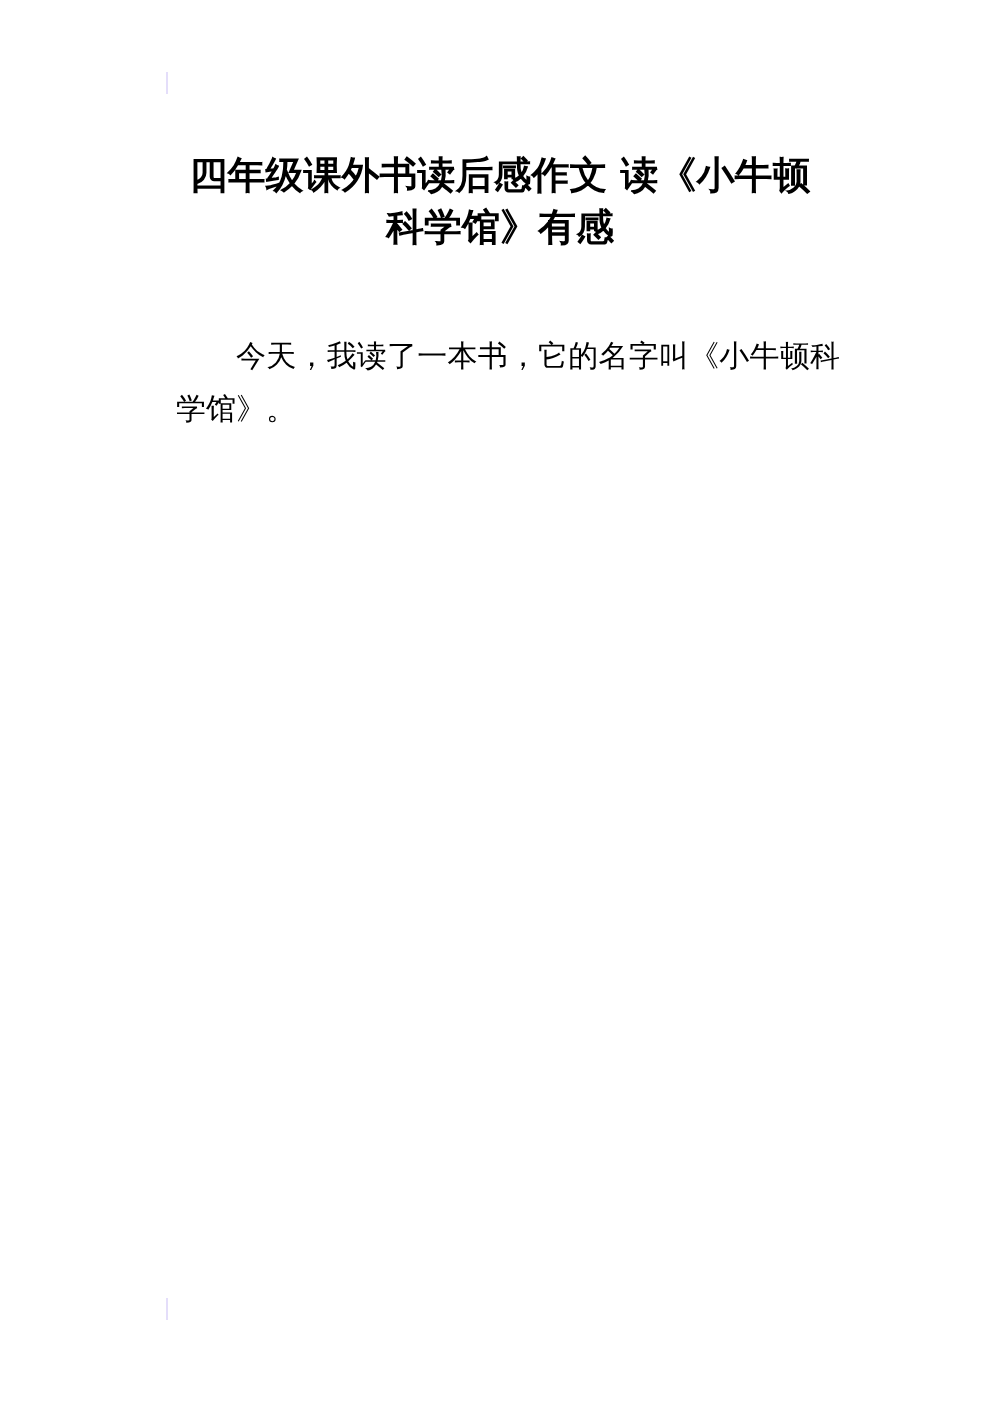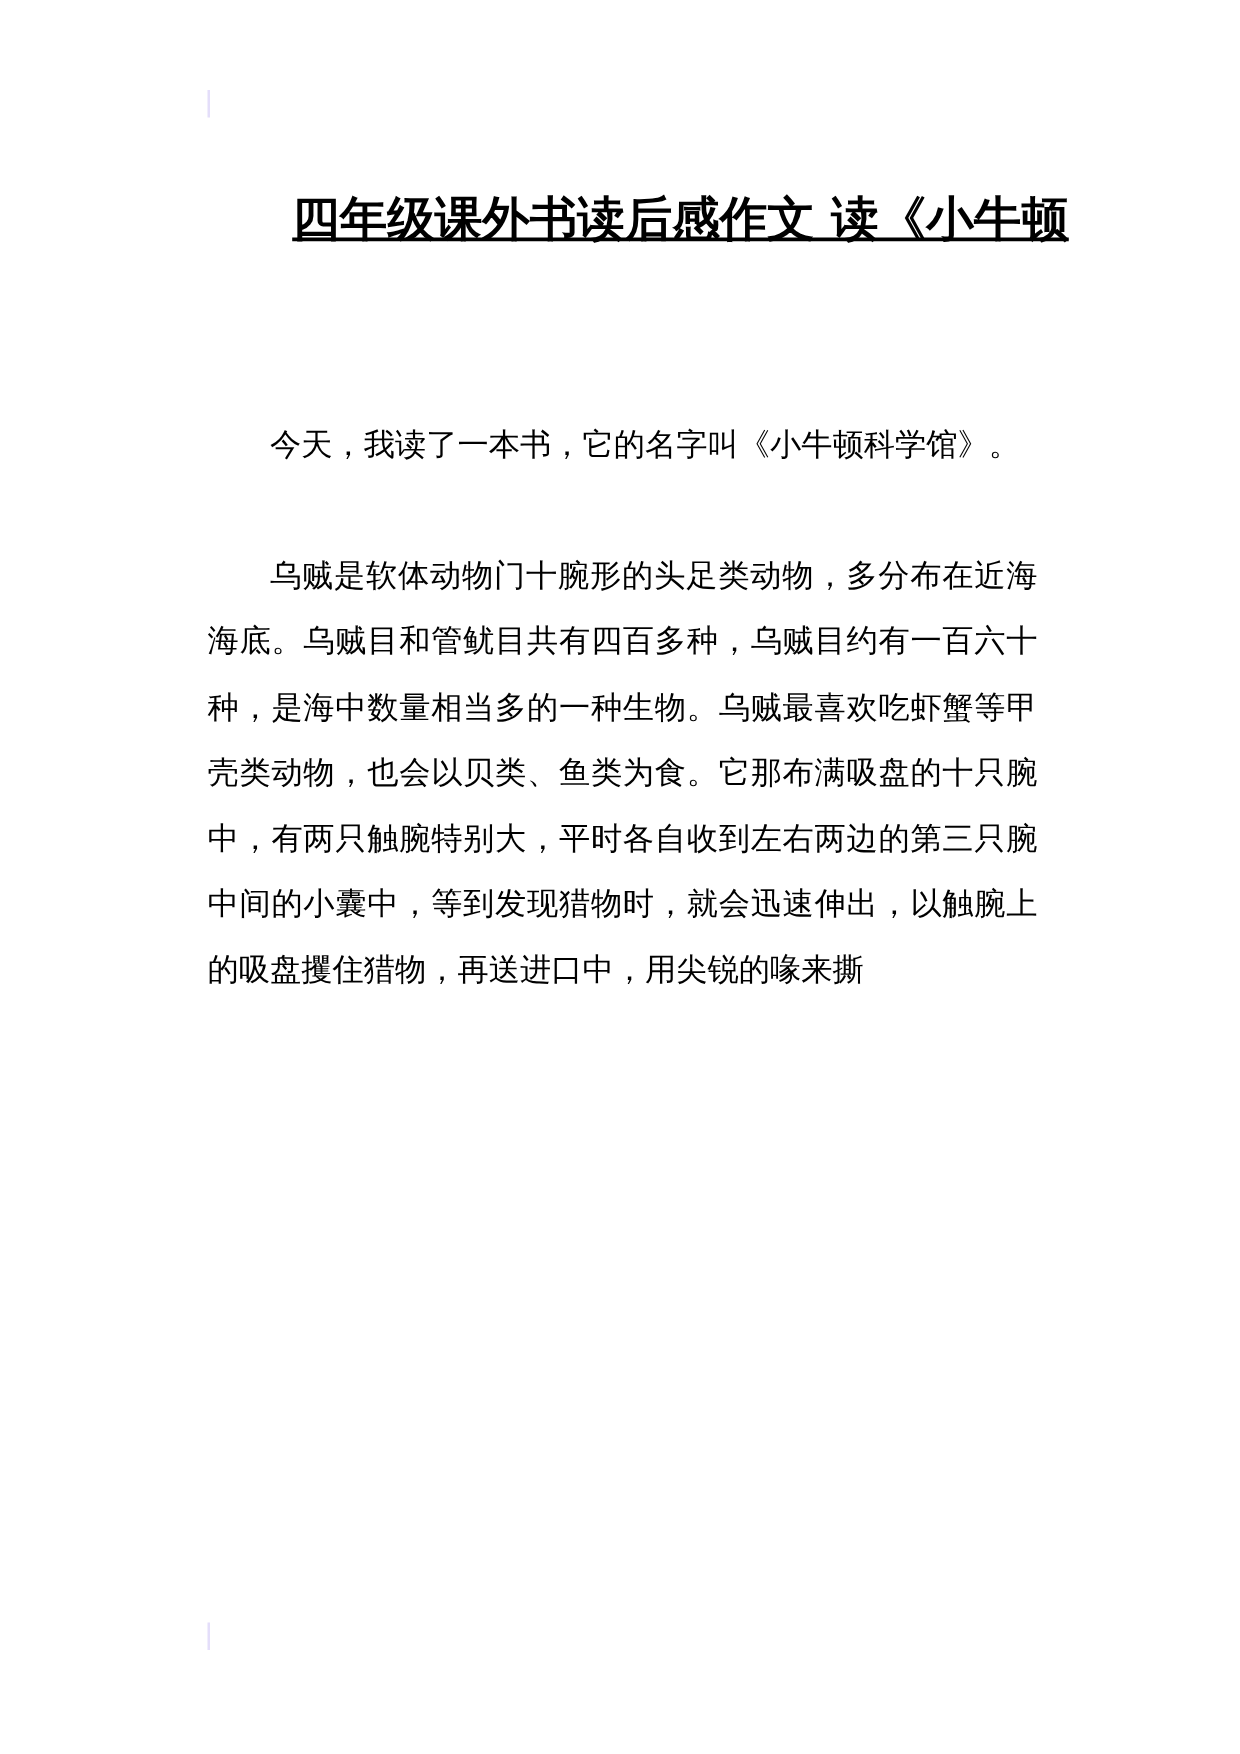--- a/index.html
+++ b/index.html
@@ -24,57 +24,56 @@
     .corner-mark {
       position: absolute;
       width: 2px;
       background: #e4defa;
     }
     .corner-mark.top { left: 166px; top: 72px; height: 22px; }
     .corner-mark.bottom { left: 166px; top: 1298px; height: 22px; }
 
     .title {
       position: absolute;
-      left: 175px;
+      left: 160px;
       width: 680px;
       top: 124px;
-      text-align: right;
+      text-align: center;
       font-family: "DejaVu Sans", "Liberation Sans", sans-serif;
       font-weight: bold;
       font-size: 38px;
       line-height: 52px;
       letter-spacing: 0px;
-      text-decoration: underline;
     }
     .title span { display: block; }
 
     .body-text {
       position: absolute;
-      left: 166px;
+      left: 176px;
       width: 664px;
       top: 330px;
-      font-size: 25px;
+      font-size: 30px;
       line-height: 52.5px;
     }
     .para {
       margin: 0 0 52px 0;
       text-indent: 2em;
       text-align: justify;
       word-break: break-all;
     }
   </style>
 </head>
 <body>
 
 <div class="page">
   <div class="corner-mark top"></div>
 
   <h1 class="title">
     <span>四年级课外书读后感作文  读《小牛顿</span>
+    <span>科学馆》有感</span>
   </h1>
 
   <div class="body-text">
     <p class="para">今天，我读了一本书，它的名字叫《小牛顿科学馆》。</p>
-    <p class="para">乌贼是软体动物门十腕形的头足类动物，多分布在近海海底。乌贼目和管鱿目共有四百多种，乌贼目约有一百六十种，是海中数量相当多的一种生物。乌贼最喜欢吃虾蟹等甲壳类动物，也会以贝类、鱼类为食。它那布满吸盘的十只腕中，有两只触腕特别大，平时各自收到左右两边的第三只腕中间的小囊中，等到发现猎物时，就会迅速伸出，以触腕上的吸盘攫住猎物，再送进口中，用尖锐的喙来撕</p>
   </div>
 
   <div class="corner-mark bottom"></div>
 </div>
 
 </body></html>

